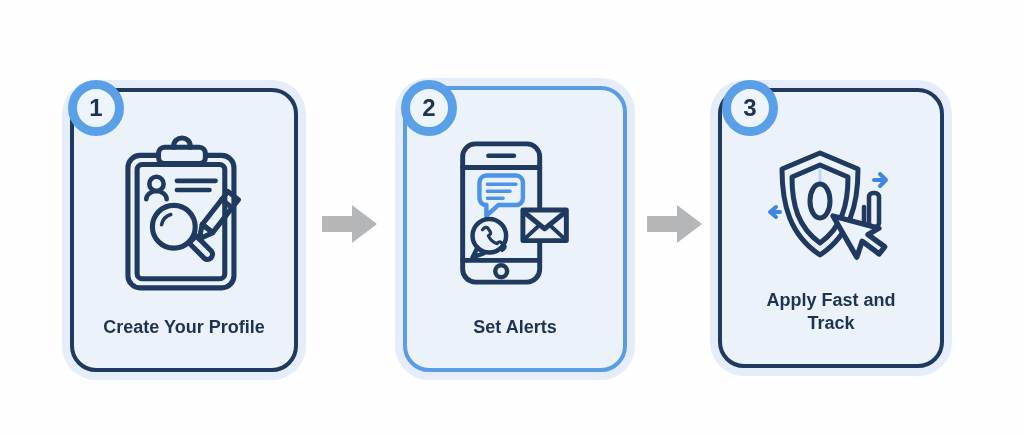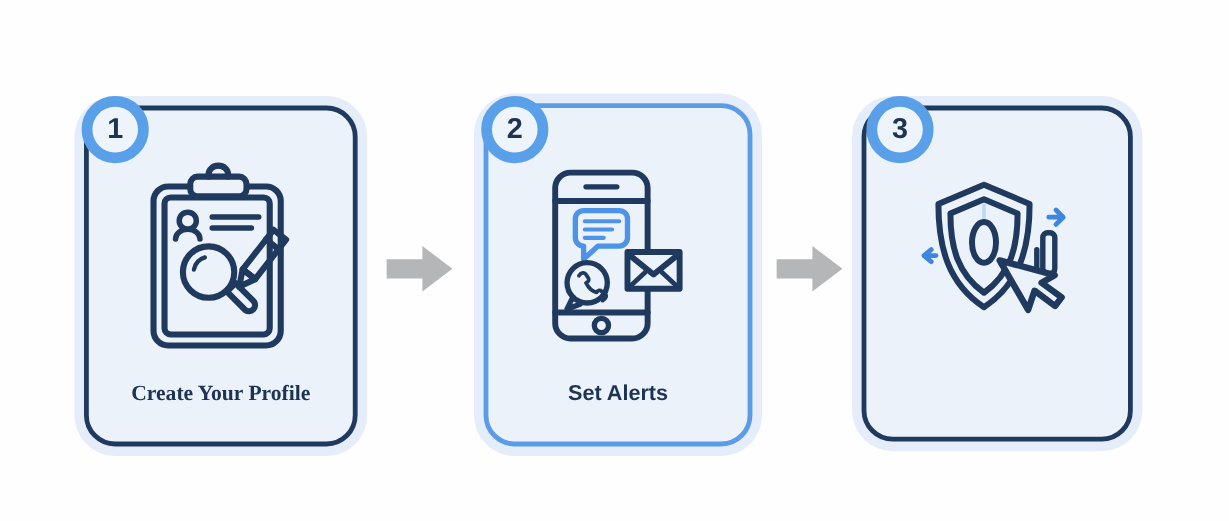--- a/index.html
+++ b/index.html
@@ -52,21 +52,21 @@
   .arrow{position:absolute;width:56px;height:42px;}
 
   svg{display:block;}
 </style>
 </head>
 <body>
 
 <div class="canvas">
 
   <section class="step" style="left:62px;top:80px;width:244px;height:300px;">
-    <div class="card" style="border-color: rgb(31, 58, 94); font-family: Liberation Serif, serif;">
+    <div class="card" style="border-color: rgb(31, 58, 94);">
       <div class="icon-box">
         <svg width="138" height="158" viewBox="0 0 130 155" fill="none" stroke="#1f3a5e" stroke-width="5" stroke-linecap="round" stroke-linejoin="round">
 
           <rect x="10" y="20" width="104" height="130" rx="12"></rect>
           <rect x="19" y="29" width="86" height="112" rx="5"></rect>
 
           <rect x="40" y="12" width="46" height="16" rx="6" fill="#ebf2fa"></rect>
           <path d="M55 12 v-2 a8 7 0 0 1 16 0 v2"></path>
 
           <circle cx="38" cy="48" r="7" stroke-width="4.5"></circle>
@@ -154,19 +154,20 @@
           <g stroke="#3f86e0" stroke-width="4">
             <path d="M118 37 H129 M124 31 L130 37 L124 43"></path>
             <path d="M24 69 H15 M20 64 L14 69 L20 74"></path>
           </g>
 
           <g transform="translate(77 73) rotate(-30) scale(1.4)">
             <path d="M0 0 L0 34 L9 26 L15 40 L21 37.5 L15 24 L24 24 Z" fill="#ebf2fa" stroke-width="3.8"></path>
           </g>
         </svg>
       </div>
+      <div class="step-label narrow">Apply Fast and Track</div>
     </div>
     <div class="badge" style="left:12px;top:0px;">
       <span>3</span>
     </div>
   </section>
 
 </div>
 
 </body></html>

